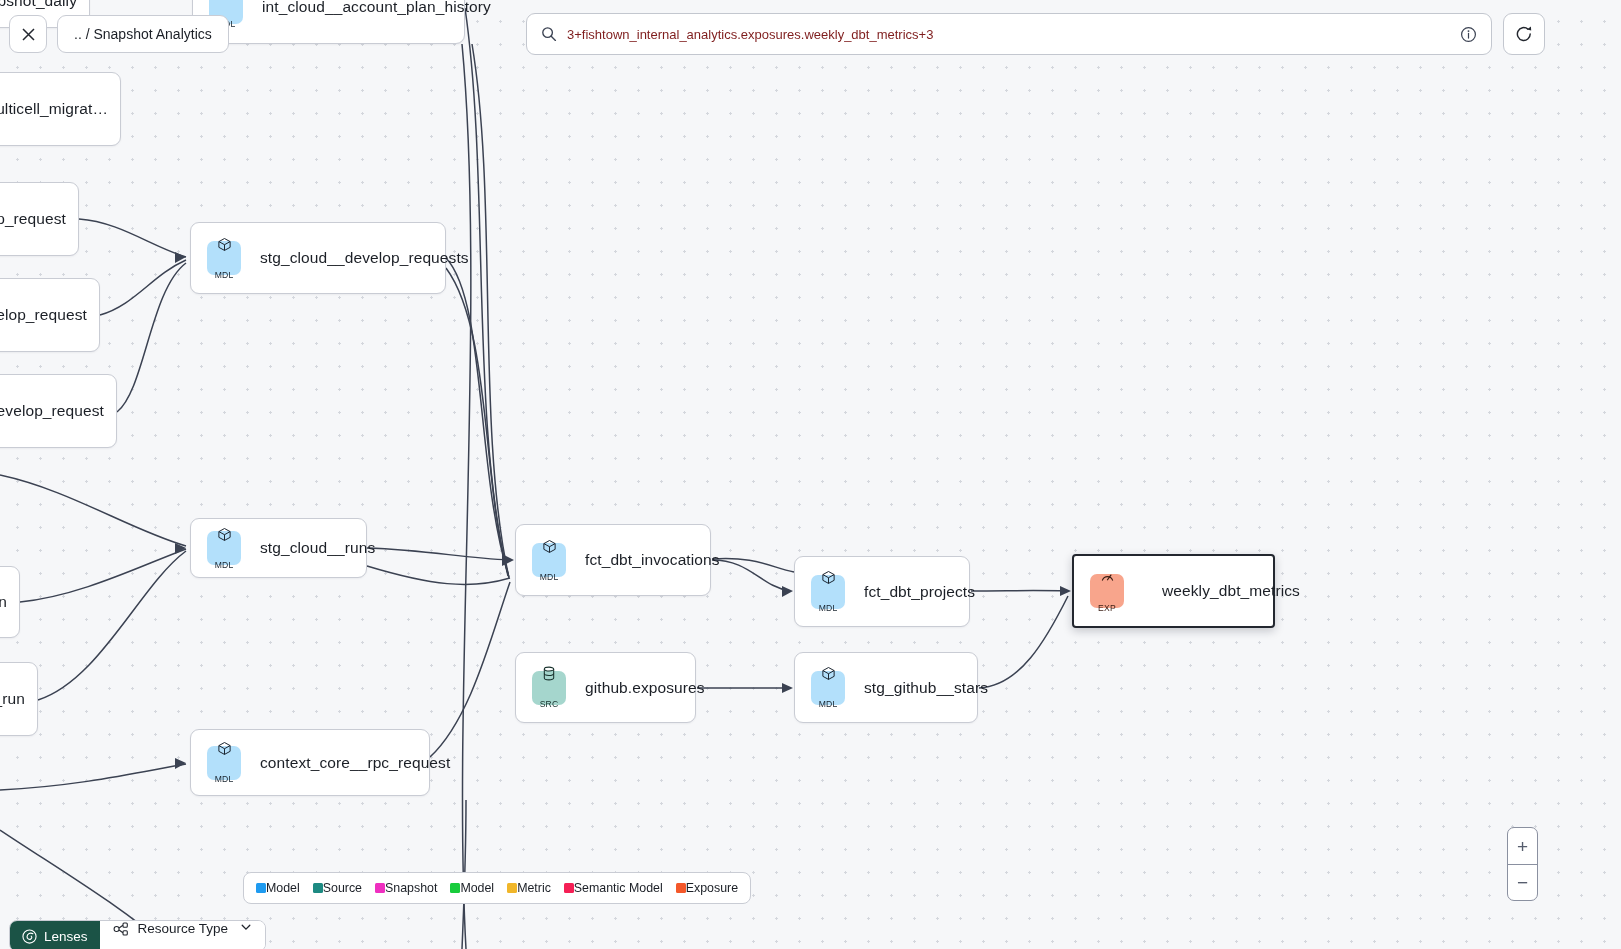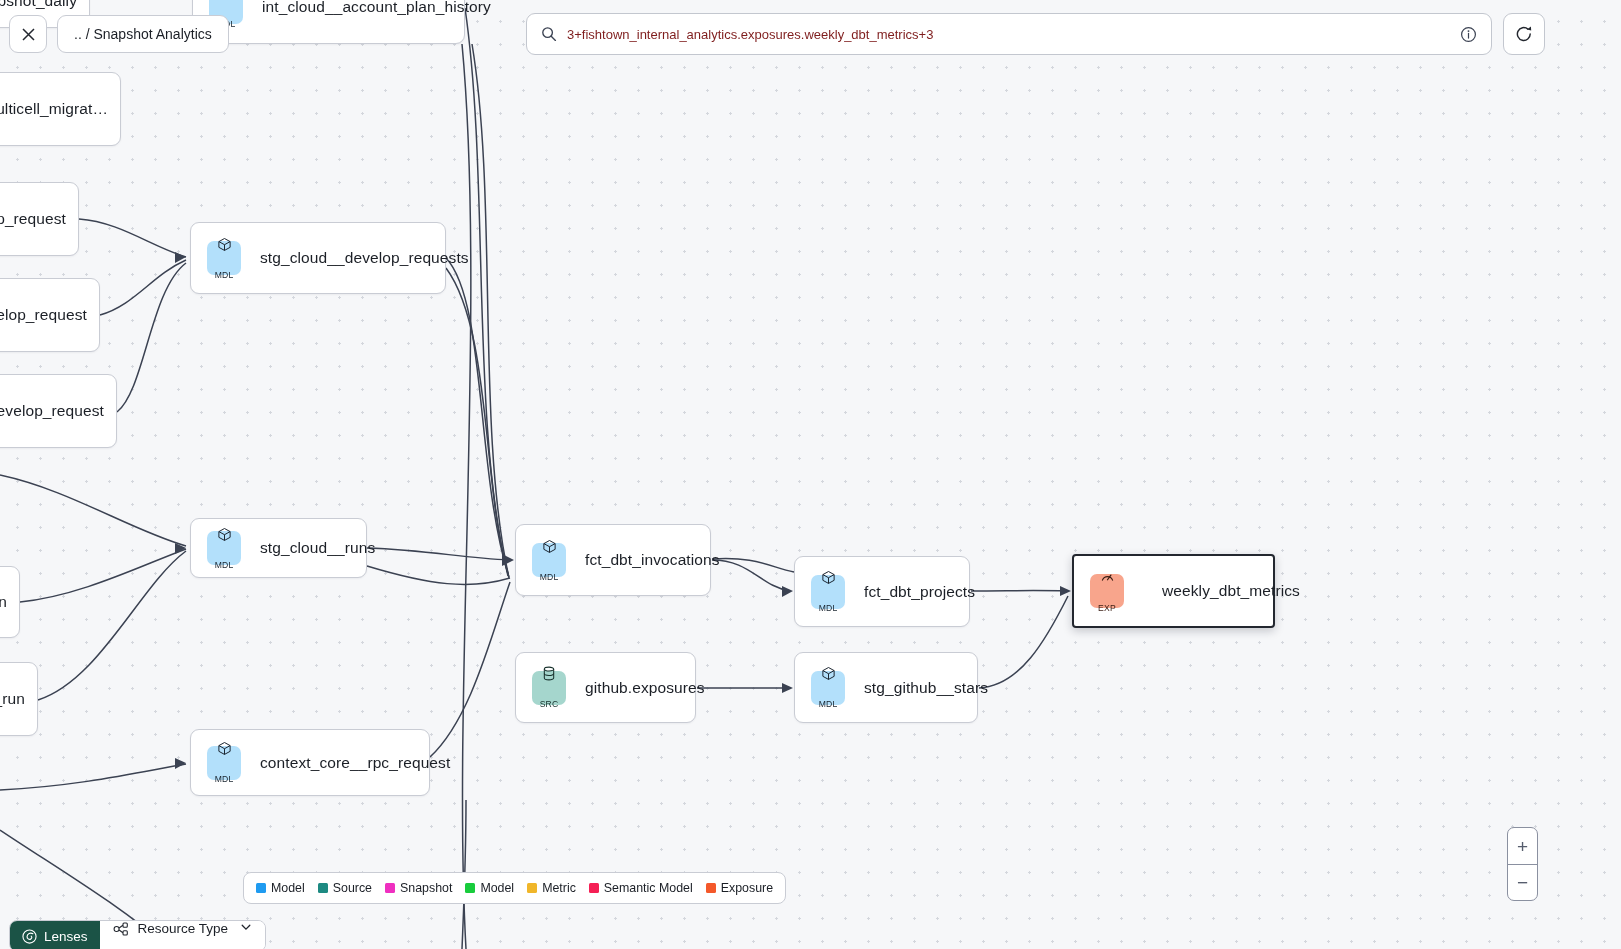--- a/index.html
+++ b/index.html
@@ -177,21 +177,21 @@
     left: 243px; top: 872px;
     height: 32px;
     background: #ffffff;
     border: 1px solid #c9ccd4;
     border-radius: 8px;
     display: flex; align-items: center;
     padding: 0 12px;
     gap: 13px;
     z-index: 20;
   }
-  .legend-item { display: flex; align-items: center; gap: 5px; }
+  .legend-item { display: flex; align-items: center; }
   .legend-swatch { width: 10px; height: 10px; border-radius: 1.5px; flex:0 0 auto; }
   .legend-label { font-size: 12.4px; color: #1b1f26; white-space: nowrap; }
 
   
   .zoom-ctrl {
     position: absolute;
     left: 1507px; top: 827px;
     width: 31px;
     background: #ffffff;
     border: 1px solid #8a90a0;

